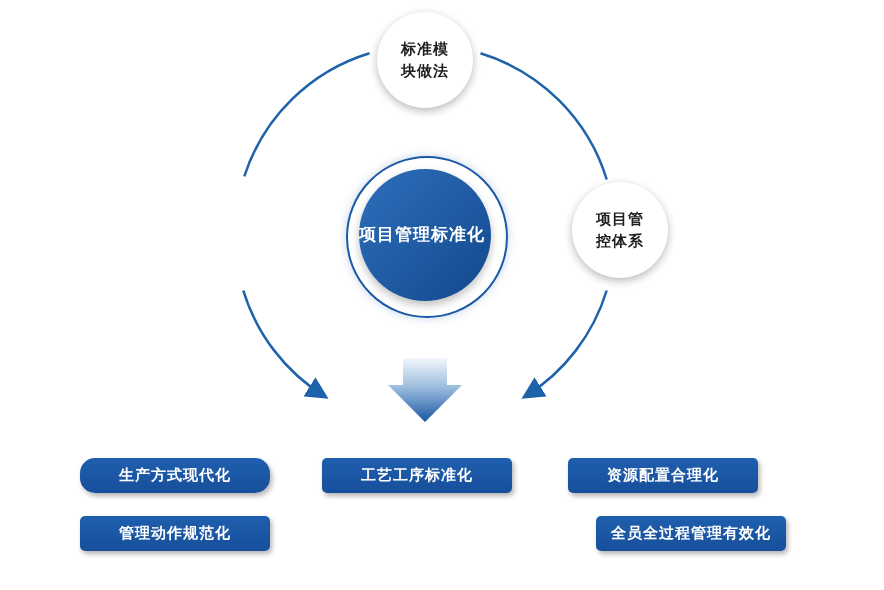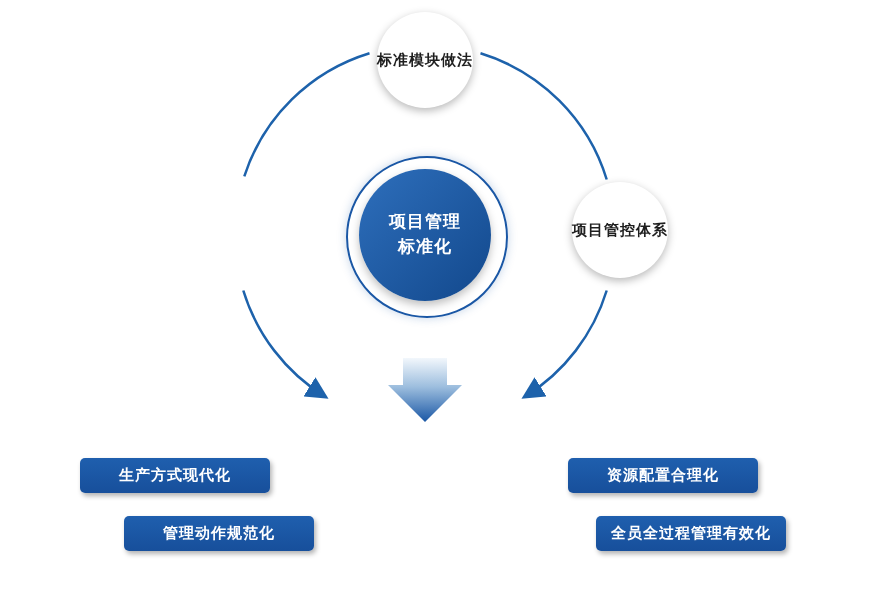--- a/index.html
+++ b/index.html
@@ -15,49 +15,49 @@
   .center-ring{
     position:absolute;left:346px;top:156px;width:158px;height:158px;
     border:2px solid #1a57a5;border-radius:50%;
     box-shadow:0 0 10px rgba(26,87,165,0.25);
   }
   .center-circle{
     position:absolute;left:359px;top:169px;width:132px;height:132px;
     border-radius:50%;
     background:linear-gradient(135deg,#2e6fbc 0%,#12488c 100%);
     color:#ffffff;font-weight:bold;font-size:17px;line-height:1.45;
-    display:flex;flex-direction:column;align-items:center;justify-content:center;
+    display:flex;flex-direction:row;align-items:center;justify-content:flex-start;
     text-align:center;letter-spacing:1px;
     box-shadow:0 4px 8px rgba(0,0,0,0.25);
   }
   
   .sat{
     position:absolute;width:96px;height:96px;border-radius:50%;
     background:#ffffff;
     box-shadow:0 3px 9px rgba(0,0,0,0.28);
-    display:flex;flex-direction:row;align-items:center;justify-content:center;
+    display:flex;flex-direction:column;align-items:center;justify-content:center;
     color:#1f1f1f;font-weight:bold;font-size:15px;line-height:1.45;
     text-align:center;letter-spacing:1px;
   }
   .sat-top{left:377px;top:12px;}
   .sat-left{left:182px;top:184px;}
   .sat-right{left:572px;top:182px;}
   
   .result-box{
     position:absolute;width:190px;height:35px;
     background:linear-gradient(180deg,#1f5fae 0%,#174f9b 100%);
     border-radius:5px;
     color:#ffffff;font-weight:bold;font-size:15px;letter-spacing:1px;
     display:flex;align-items:center;justify-content:center;text-align:center;
     box-shadow:2px 3px 5px rgba(0,0,0,0.3);
   }
-  .b1{left:80px;top:458px;}
+  .b1{left:80px;top:458px;border-radius:15px;}
   .b2{left:322px;top:458px;}
   .b3{left:568px;top:458px;}
-  .b4{left:80px;top:516px;margin-left:44px;}
+  .b4{left:80px;top:516px;}
   .b5{left:322px;top:516px;}
   .b6{left:596px;top:516px;}
 </style>
 </head>
 <body>
 
 <div class="stage">
 
   <svg class="orbit-svg" width="884" height="590" viewBox="0 0 884 590">
     <defs>
@@ -93,20 +93,23 @@
     <span>块做法</span>
   </div>
   <div class="sat sat-right">
     <span>项目管</span>
     <span>控体系</span>
   </div>
 
   <div class="result-box b1">
     <span>生产方式现代化</span>
   </div>
+  <div class="result-box b2">
+    <span>工艺工序标准化</span>
+  </div>
   <div class="result-box b3">
     <span>资源配置合理化</span>
   </div>
   <div class="result-box b4">
     <span>管理动作规范化</span>
   </div>
   <div class="result-box b6">
     <span>全员全过程管理有效化</span>
   </div>
 

